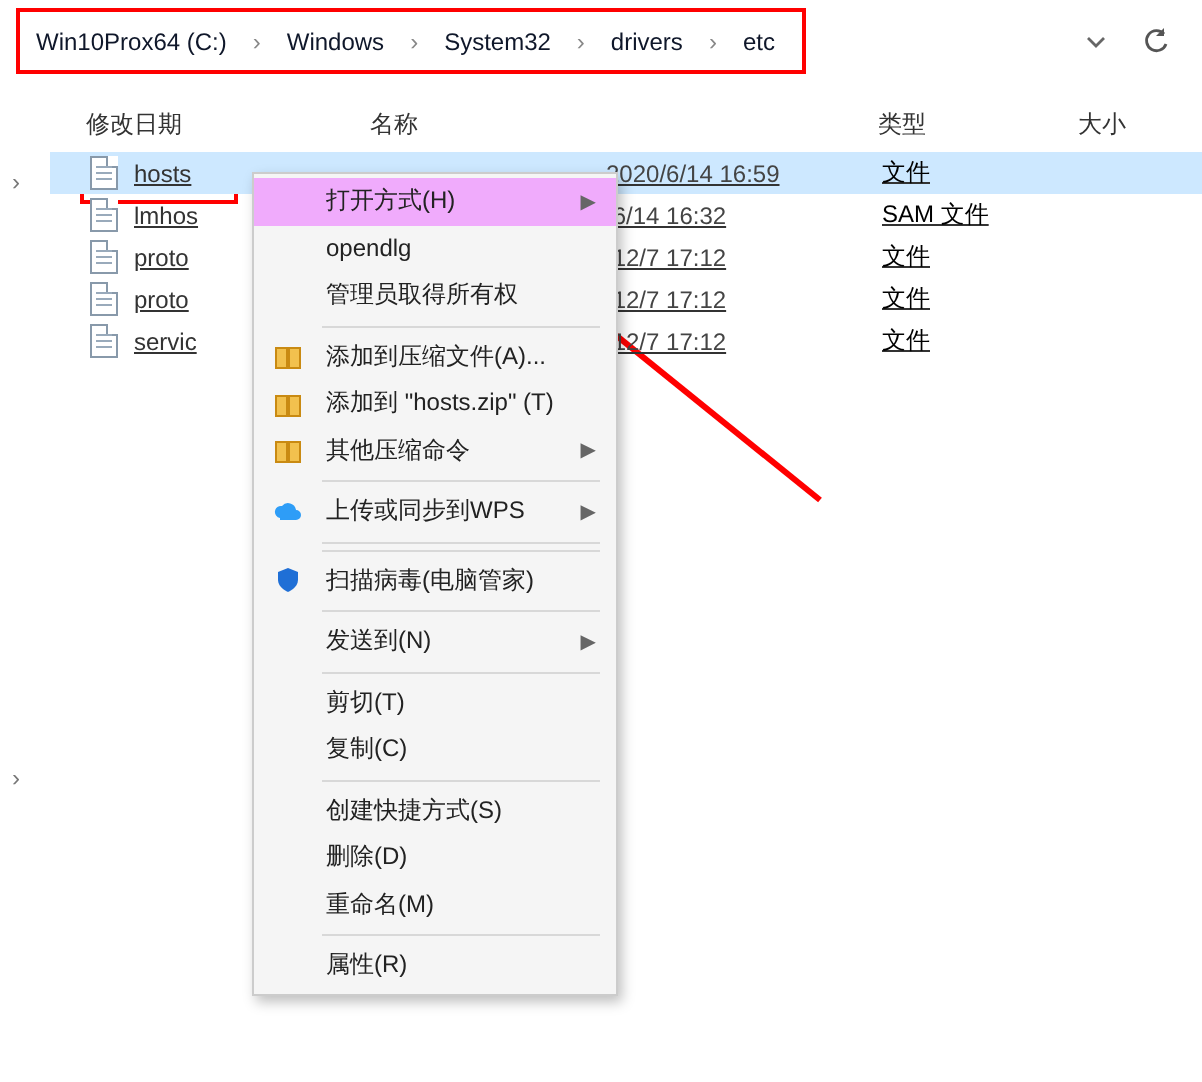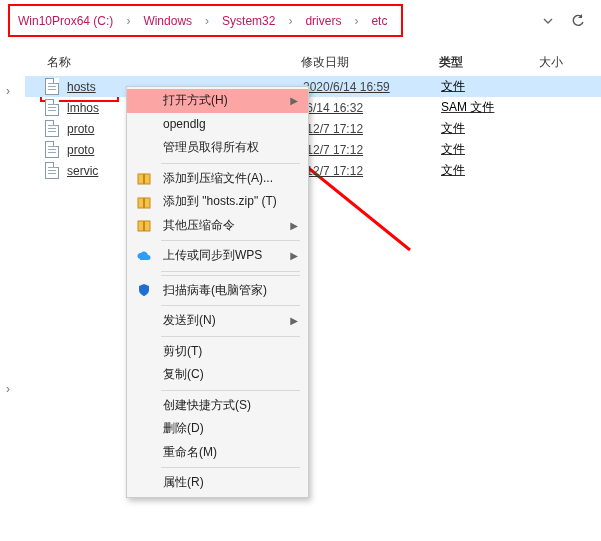--- a/index.html
+++ b/index.html
@@ -5,49 +5,49 @@
   * { box-sizing: border-box; margin: 0; padding: 0; font-family: "Microsoft YaHei", "Segoe UI", sans-serif; }
   body { width: 601px; height: 541px; background: #fff; position: relative; overflow: hidden; font-size: 12px; color: #333; }
 
   .topbar { position: absolute; top: 6px; left: 0; right: 0; height: 30px; display: flex; align-items: center; }
   .annot-box { position: absolute; border: 2px solid #ff0000; pointer-events: none; }
   #annot-bread { top: 4px; left: 8px; width: 395px; height: 33px; }
   #annot-file  { top: 76px; left: 40px; width: 79px; height: 26px; }
   #annot-menu  { top: 88px; left: 130px; width: 101px; height: 24px; }
 
   .breadcrumb { display: flex; align-items: center; gap: 4px; margin-left: 14px; }
-  .bc-seg { color: #be185d; padding: 2px 4px; }
+  .bc-seg { color: #0f172a; padding: 2px 4px; }
   .bc-sep { width: 14px; text-align: center; color: #888; }
 
   .toolbar-right { margin-left: auto; display: flex; align-items: center; gap: 0; margin-right: 8px; }
   .tb-btn { width: 30px; height: 26px; display: flex; align-items: center; justify-content: center; color: #555; }
 
   .columns { position: absolute; top: 50px; left: 25px; right: 0; height: 24px; display: flex; align-items: center; font-size: 12px; color: #333; }
   .col { padding-left: 18px; }
   .col-name { width: 258px; padding-left: 22px; }
   .col-date { width: 138px; }
-  .col-type { width: 100px; font-weight: bold; }
+  .col-type { width: 100px; }
   .col-size { width: 60px; }
 
   .filelist { position: absolute; top: 76px; left: 25px; right: 0; }
   .row { height: 21px; display: flex; align-items: center; font-size: 12px; text-decoration: underline; }
   .row.selected { background: #cde8ff; }
   .leftstub { position: absolute; top: 78px; left: 0; width: 22px; height: 310px; background: #fff; border-right: 0; }
   .stub-arrow { position:absolute; left:6px; color:#777; font-size:12px;}
   .fname { width: 258px; padding-left: 20px; display: flex; align-items: center; gap: 8px; }
   .fdate { width: 138px; padding-left: 20px; color:#444;}
   .ftype { width: 100px; padding-left: 20px; color:#000000;}
   .ficon { width: 14px; height: 17px; border: 1px solid #89a; position: relative; background:#fff;}
   .ficon::before{content:"";position:absolute;top:-1px;right:-1px;width:5px;height:5px;background:#fff;border-left:1px solid #89a;border-bottom:1px solid #89a;}
   .fold-lines { position:absolute; top:4px; left:2px; right:2px; height:9px;
     background: repeating-linear-gradient(#9ab,#9ab 1px, transparent 1px, transparent 3px);}
 
   .ctxmenu { position: absolute; top: 86px; left: 126px; width: 183px; background: #f5f5f5; border: 1px solid #ccc; box-shadow: 2px 3px 6px rgba(0,0,0,0.25); padding: 2px 0;}
   .mi { height: 23.5px; display: flex; align-items: center; font-size: 12px; color: #222; padding-left: 36px; padding-right: 18px; position: relative; }
-  .mi.hover { background: #fca5a5; }
+  .mi.hover { background: #f0abfc; }
   .mi .sub { position:absolute; right: 10px; color:#666; font-size:10px; }
   .msep { height: 1px; margin: 3px 8px 3px 34px; background: #d8d8d8; }
   .m-icon { position:absolute; left:9px; width:16px; height:16px; display:flex; align-items:center; justify-content:center; }
 
   svg { display:block; }
 
   .arrow { position:absolute; pointer-events:none; }
 </style>
 </head>
 <body>
@@ -82,22 +82,22 @@
     <div class="tb-btn">
       <svg width="14" height="14">
           <path d="M11 3 A5 5 0 1 0 12 8" stroke="#555" fill="none" stroke-width="1.4"></path>
           <path d="M11 0 L11 4 L7 4 Z" fill="#555"></path>
         </svg>
     </div>
   </div>
 </div>
 
 <div class="columns">
+  <div class="col col-date">修改日期</div>
   <div class="col col-name">名称</div>
-  <div class="col col-date">修改日期</div>
   <div class="col col-type">类型</div>
   <div class="col col-size">大小</div>
 </div>
 
 <div class="leftstub">
   <span class="stub-arrow" style="top:6px">›</span>
   <span class="stub-arrow" style="top:304px">›</span>
 </div>
 
 <div class="filelist">

